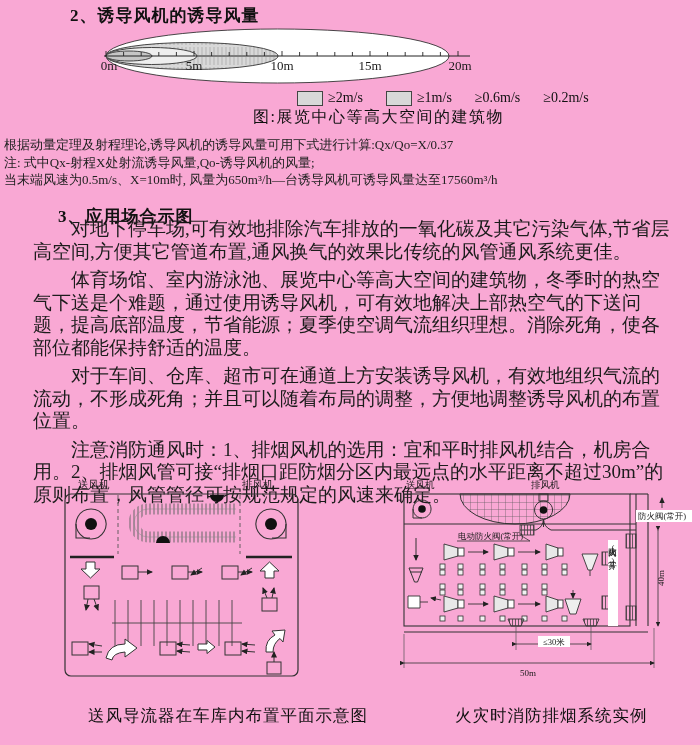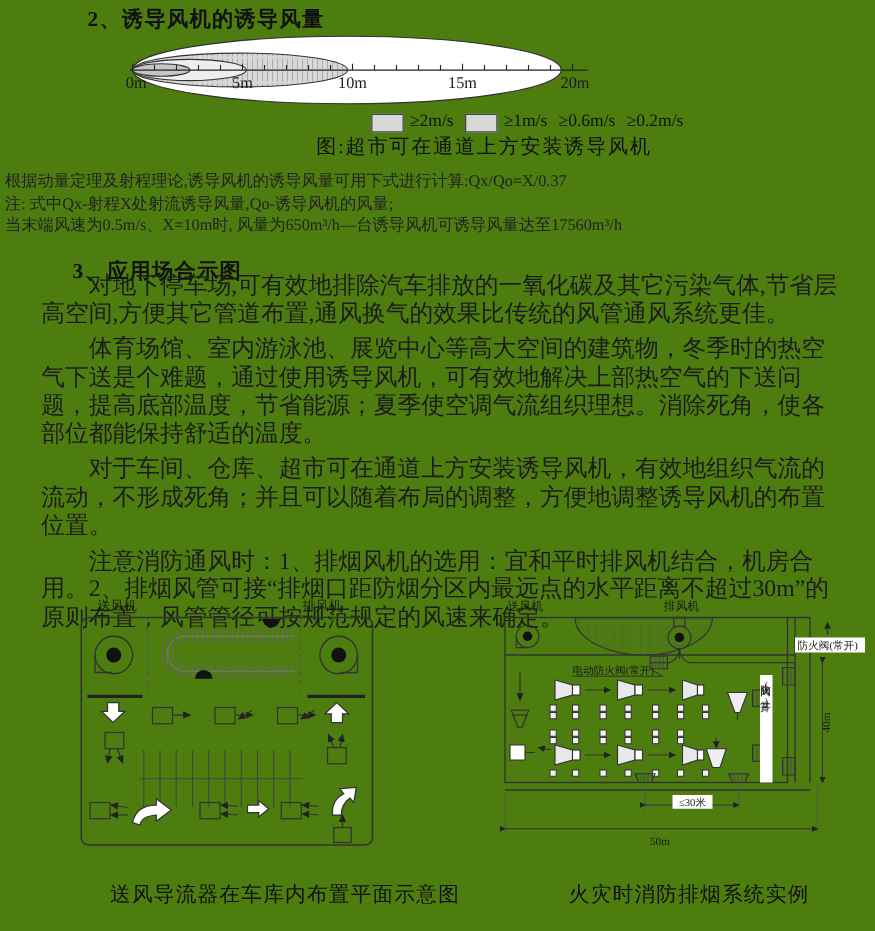--- a/index.html
+++ b/index.html
@@ -1,29 +1,29 @@
 <!DOCTYPE html>
 <html><head>
 <meta charset="utf-8">
 <style>
   html,body{margin:0;padding:0;background:#fff;}
   #page{
-    position:relative;width:700px;height:745px;background:#4d7c0f;
+    position:relative;width:700px;height:745px;background:#f9a8d4;
     color:#1a1a1a;font-family:"Liberation Serif","DejaVu Serif",serif;
     overflow:hidden;
   }
   .sec-heading{position:absolute;font-size:17px;font-weight:bold;color:#111;letter-spacing:1px;}
   #heading-2{left:70px;top:4px;}
   #heading-3{left:58px;top:205px;}
 
   #jet-figure{position:absolute;left:96px;top:26px;}
 
   #legend-row{
     position:absolute;left:297px;top:90px;display:flex;align-items:center;
-    gap:9px;font-size:14px;color:#111;
+    gap:23px;font-size:14px;color:#111;
   }
   .legend-item{display:flex;align-items:center;gap:5px;}
   .swatch{width:24px;height:13px;background:#d8d8d8;border:1px solid #444;}
 
   #jet-caption{position:absolute;left:253px;top:107px;font-size:16px;letter-spacing:1.5px;color:#111;}
 
   #notes{position:absolute;left:4px;top:136px;width:560px;font-size:13px;line-height:17.5px;color:#222;}
 
   #paragraphs{position:absolute;left:33px;top:218px;width:637px;font-size:19px;line-height:22.5px;color:#1c1c1c;}
   #paragraphs p{margin:0 0 6px 0;text-indent:2em;}
@@ -85,21 +85,21 @@
       <span>≥1m/s</span>
     </div>
     <div class="legend-item">
       <span>≥0.6m/s</span>
     </div>
     <div class="legend-item">
       <span>≥0.2m/s</span>
     </div>
   </div>
 
-  <div id="jet-caption">图:超市可在通道上方安装诱导风机</div>
+  <div id="jet-caption">图:展览中心等高大空间的建筑物</div>
 
   <div id="notes">
     <div>根据动量定理及射程理论,诱导风机的诱导风量可用下式进行计算:Qx/Qo=X/0.37</div>
     <div>注: 式中Qx-射程X处射流诱导风量,Qo-诱导风机的风量;</div>
     <div>当末端风速为0.5m/s、X=10m时, 风量为650m³/h—台诱导风机可诱导风量达至17560m³/h</div>
   </div>
 
   <div id="heading-3" class="sec-heading">3、应用场合示图</div>
 
   <div id="paragraphs">

